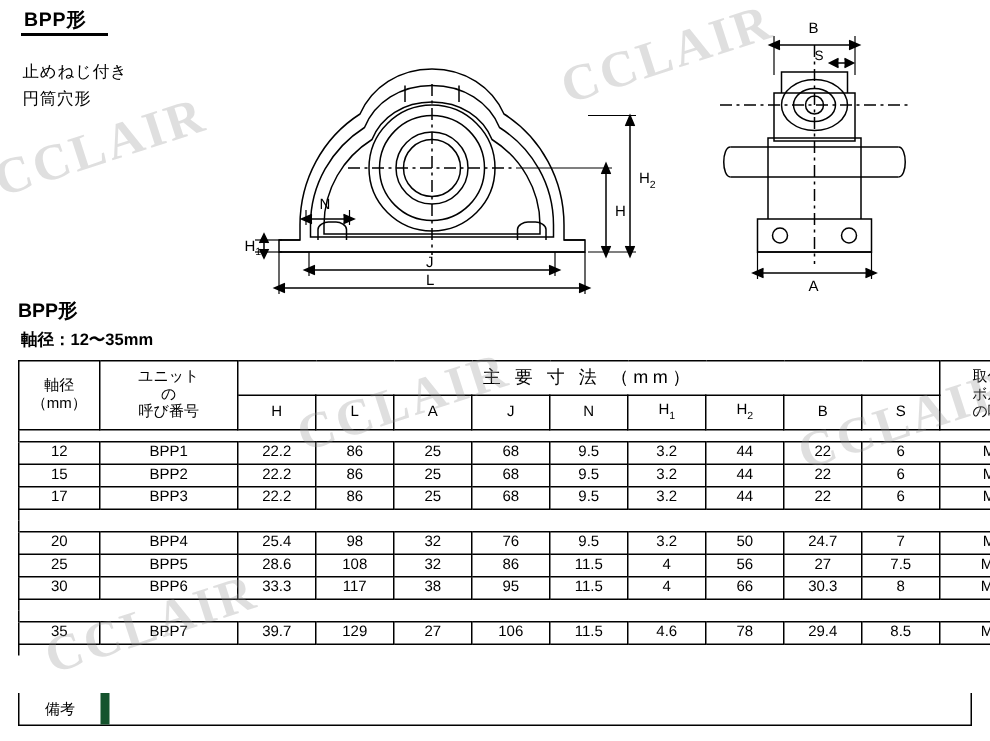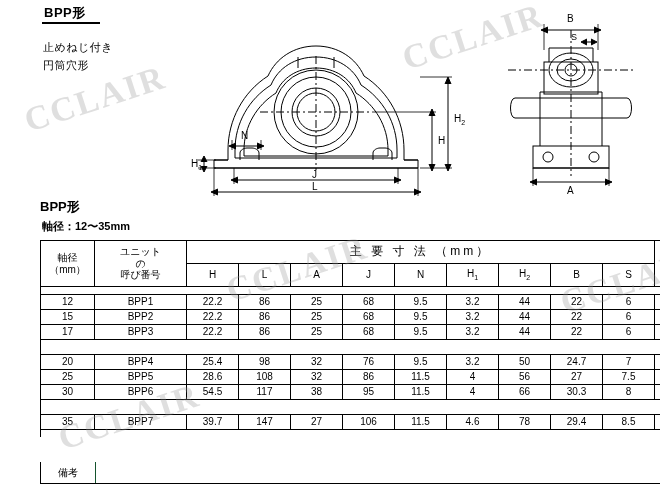--- a/index.html
+++ b/index.html
@@ -11,21 +11,20 @@
     width: 660px;
     height: 494px;
     position: relative;
     font-family: "Liberation Sans", sans-serif;
     color: #000000;
     overflow: hidden;
   }
   .page {
     position: absolute;
     inset: 0;
-    margin-left: 28px;
   }
 
   
   .top-title {
     position: absolute;
     left: 16px;
     top: 4px;
     font-size: 13px;
     font-weight: bold;
     letter-spacing: 0.5px;
@@ -153,21 +152,21 @@
     border: 1px solid #000;
     border-top: none;
     box-sizing: border-box;
     font-size: 10px;
     display: flex;
     align-items: center;
   }
   .remark .lbl {
     width: 54px;
     text-align: right;
-    border-right: 1px solid #14532d;
+    border-right: 6px solid #14532d;
     align-self: stretch;
     display: flex;
     align-items: center;
     justify-content: center;
   }
   .remark .txt {
     padding-left: 10px;
   }
 
   
@@ -463,21 +462,21 @@
           <td class="data">11.5</td>
           <td class="data">4</td>
           <td class="data">56</td>
           <td class="data">27</td>
           <td class="data">7.5</td>
           <td class="data">M10</td>
         </tr>
         <tr>
           <td class="data shaft-num">30</td>
           <td class="data unit-num">BPP6</td>
-          <td class="data">54.5</td>
+          <td class="data">33.3</td>
           <td class="data">117</td>
           <td class="data">38</td>
           <td class="data">95</td>
           <td class="data">11.5</td>
           <td class="data">4</td>
           <td class="data">66</td>
           <td class="data">30.3</td>
           <td class="data">8</td>
           <td class="data">M10</td>
         </tr>
@@ -485,21 +484,21 @@
             <td colspan="12"></td>
           </tr>
 
         <tr class="spacer">
             <td colspan="12"></td>
           </tr>
         <tr>
           <td class="data shaft-num">35</td>
           <td class="data unit-num">BPP7</td>
           <td class="data">39.7</td>
-          <td class="data">147</td>
+          <td class="data">129</td>
           <td class="data">27</td>
           <td class="data">106</td>
           <td class="data">11.5</td>
           <td class="data">4.6</td>
           <td class="data">78</td>
           <td class="data">29.4</td>
           <td class="data">8.5</td>
           <td class="data">M10</td>
         </tr>
         <tr class="spacer">

